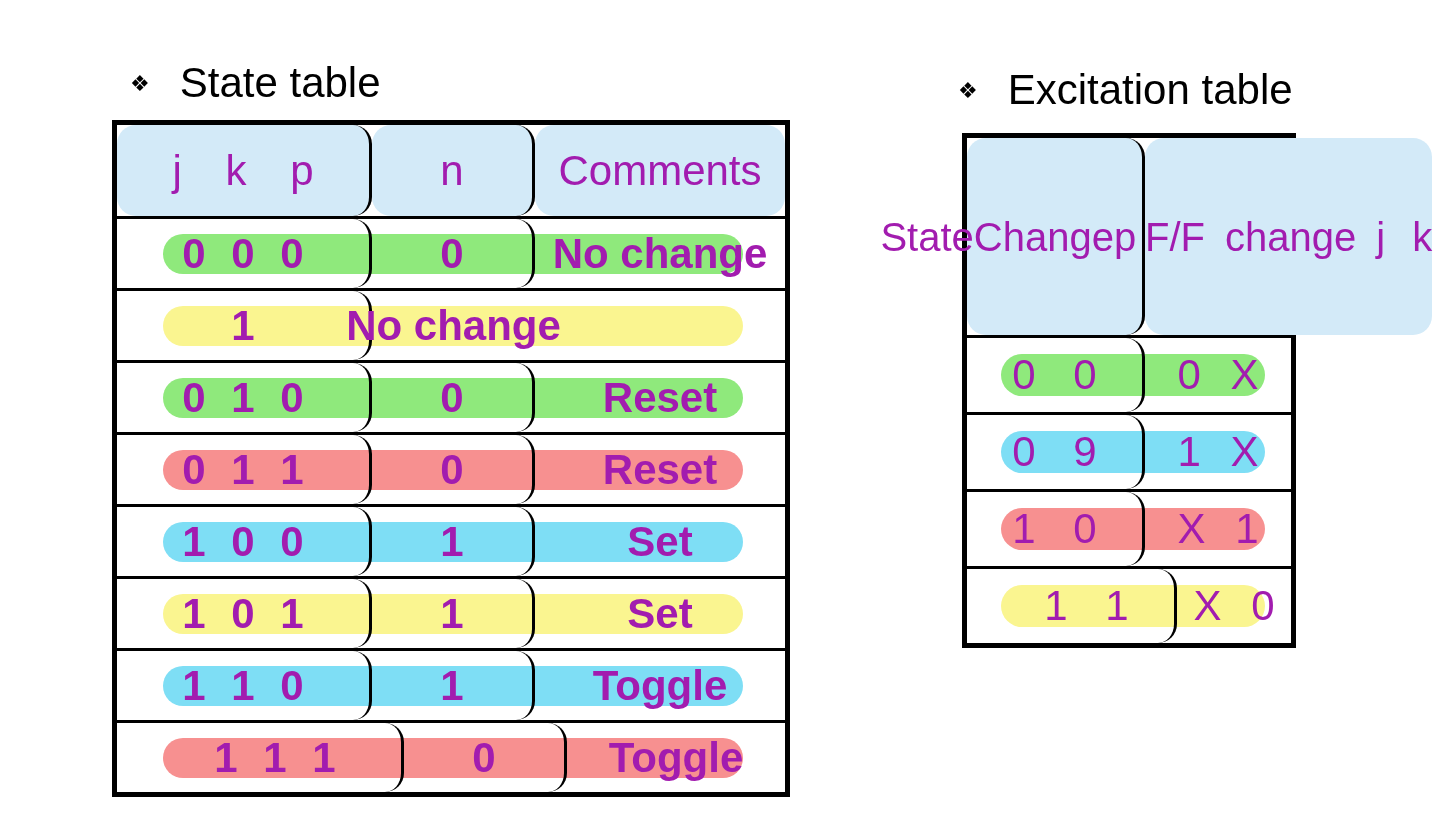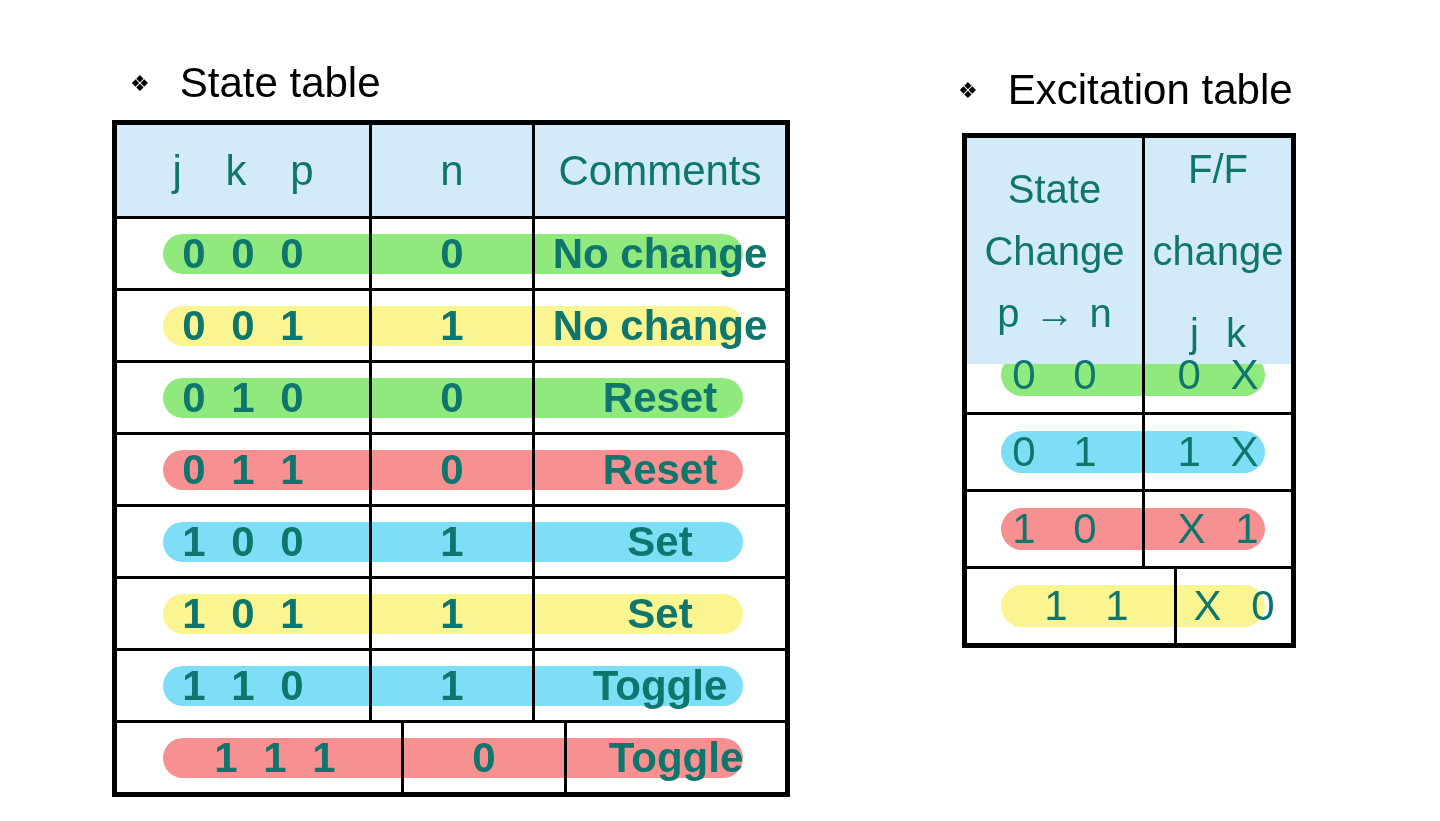--- a/index.html
+++ b/index.html
@@ -51,23 +51,24 @@
   .tbody > .trow:last-child { border-bottom: none; padding-left: 32px; }
   .cell {
     position: relative;
     z-index: 1;
     box-sizing: border-box;
     border-right: 3px solid #000;
     display: flex;
     align-items: center;
     justify-content: center;
     font-size: 42px;
-    color: #0f766e;
+    color: #a21caf;
     background: transparent;
     white-space: nowrap;
+    border-radius: 19px;
   }
   .cell:last-child { border-right: none; }
 
   .pill {
     position: absolute;
     top: 50%;
     transform: translateY(-50%);
     height: 40px;
     border-radius: 24px;
     z-index: 0;
@@ -81,21 +82,21 @@
   .state-table .pill { left: 46px; right: 42px; }
 
   
   .ex-table { left: 962px; top: 133px; width: 334px; }
   .ex-table .trow { grid-template-columns: 178px 1fr; }
   .ex-table .ex-header-row { height: 197px; }
   .ex-table .ex-data-row { height: 74px; }
   .ex-table .pill { left: 34px; right: 26px; height: 42px; }
 
   .ex-hcell {
-    flex-direction: column;
+    flex-direction: row;
     justify-content: center;
     font-size: 40px;
     line-height: 62px;
   }
 
   
   .ws-jkp-header { word-spacing: 32px; }
   .ws-jkp        { word-spacing: 14px; }
   .ws-pn         { word-spacing: 26px; }
   .ws-jk         { word-spacing: 18px; }
@@ -127,21 +128,20 @@
 
         <div class="trow data-row">
           <div class="pill" style="background: rgb(143, 233, 124);"></div>
           <div class="cell ws-jkp">0 0 0</div>
           <div class="cell">0</div>
           <div class="cell">No change</div>
         </div>
 
         <div class="trow data-row">
           <div class="pill" style="background: rgb(250, 245, 144);"></div>
-          <div class="cell ws-jkp">0 0 1</div>
           <div class="cell">1</div>
           <div class="cell">No change</div>
         </div>
 
         <div class="trow data-row">
           <div class="pill" style="background: rgb(143, 233, 124);"></div>
           <div class="cell ws-jkp">0 1 0</div>
           <div class="cell">0</div>
           <div class="cell">Reset</div>
         </div>
@@ -199,21 +199,21 @@
     <div class="tbody">
 
         <div class="trow ex-data-row">
           <div class="pill" style="background: rgb(143, 233, 124);"></div>
           <div class="cell ws-pn">0 0</div>
           <div class="cell ws-jk">0 X</div>
         </div>
 
         <div class="trow ex-data-row">
           <div class="pill" style="background: rgb(126, 222, 245);"></div>
-          <div class="cell ws-pn">0 1</div>
+          <div class="cell ws-pn">0 9</div>
           <div class="cell ws-jk">1 X</div>
         </div>
 
         <div class="trow ex-data-row">
           <div class="pill" style="background: rgb(247, 144, 144);"></div>
           <div class="cell ws-pn">1 0</div>
           <div class="cell ws-jk">X 1</div>
         </div>
 
         <div class="trow ex-data-row">

